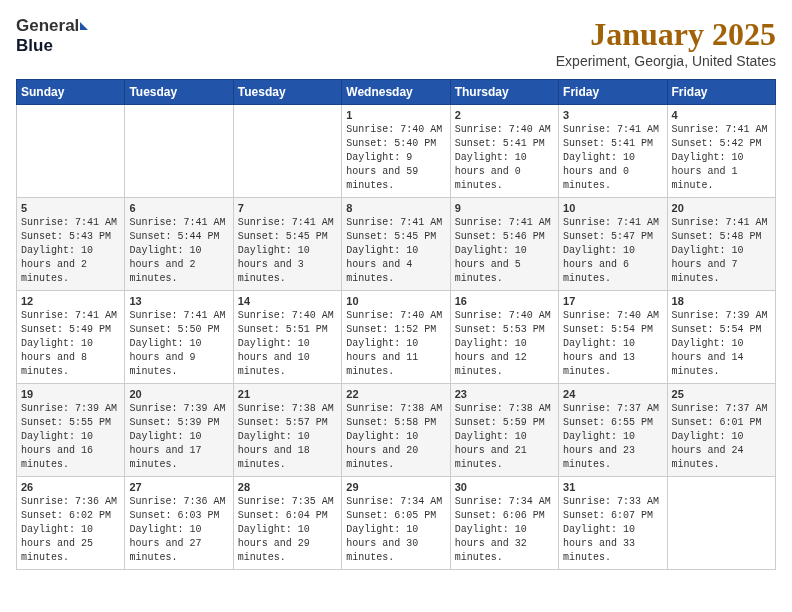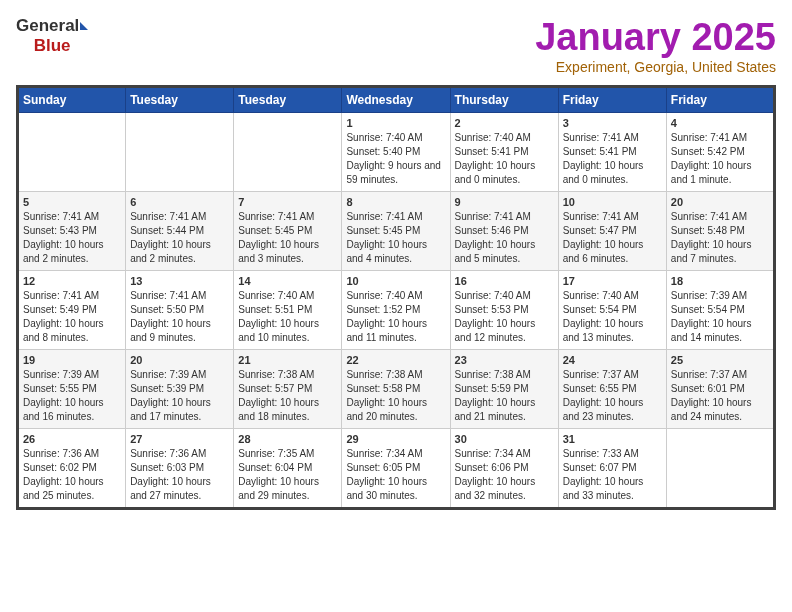--- a/index.html
+++ b/index.html
@@ -12,38 +12,39 @@
     }
     .header-area {
       display: flex;
       justify-content: space-between;
       align-items: flex-start;
       margin-bottom: 10px;
     }
     .logo {
       display: flex;
       flex-direction: column;
-      align-items: center;
+      align-items: flex-start;
     }
     .title-area {
       text-align: right;
     }
     .month-title {
-      font-size: 38px;
-      font-weight: bold;
-      color: #a21caf;
+      font-size: 32px;
+      font-weight: bold;
+      color: #a16207;
+      font-family: Liberation Serif, serif;
     }
     .location-title {
       font-size: 14px;
-      color: #a16207;
+      color: #404040;
     }
     .calendar {
       width: 100%;
       border-collapse: collapse;
-      border: 3px solid #404040;
+      border: 1px solid #404040;
     }
     .calendar th {
       background: #2255aa;
       color: #fff;
       font-size: 12px;
       font-weight: bold;
       padding: 5px 4px;
       text-align: left;
       border: 1px solid #1a4088;
     }
@@ -62,20 +63,21 @@
     }
     .day-number {
       font-weight: bold;
       font-size: 11px;
       margin-bottom: 2px;
       display: block;
     }
     .day-info {
       font-size: 10px;
       line-height: 1.4;
+      font-family: Liberation Mono, monospace;
     }
     .empty-cell {
       background: #f9f9f9;
     }
     .logo-row {
       display: flex;
       align-items: center;
     }
     .logo-text-general {
       font-size: 17px;
@@ -88,21 +90,21 @@
       height: 0;
       border-left: 8px solid #2255aa;
       border-top: 8px solid transparent;
       border-bottom: 0px solid transparent;
       margin-left: 1px;
       vertical-align: middle;
     }
     .logo-text-blue {
       font-size: 17px;
       font-weight: bold;
-      color: #b91c1c;
+      color: #0f172a;
     }
   </style>
 </head>
 <body>
 
 <div class="header-area">
   <div class="logo">
     <div class="logo-row">
       <span class="logo-text-general">General</span>
       <span class="logo-triangle"></span>

